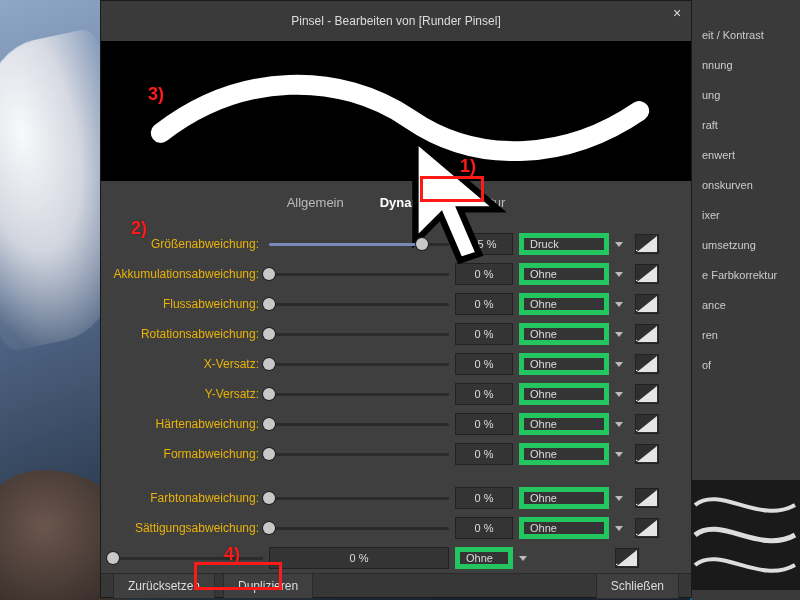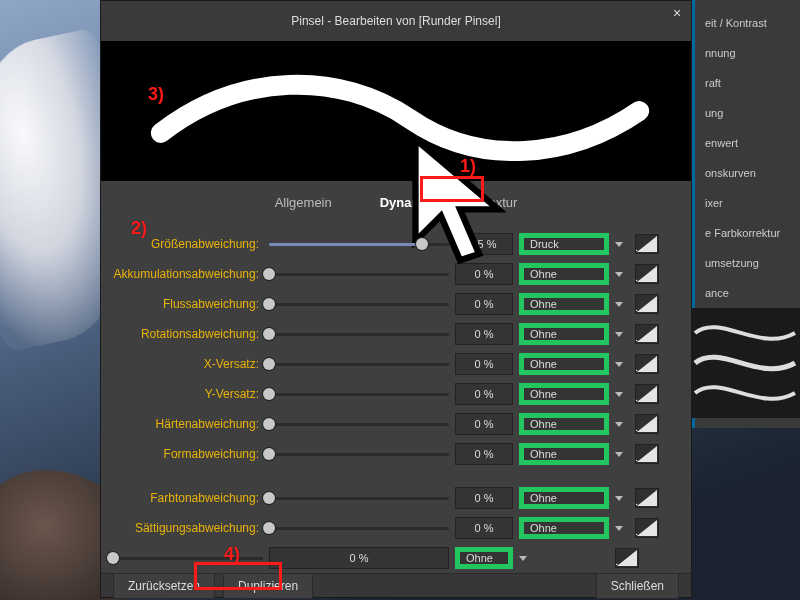--- a/index.html
+++ b/index.html
@@ -28,24 +28,24 @@
   }
   .rock {
     position: absolute; left: -20px; bottom: -10px;
     width: 160px; height: 140px;
     background: radial-gradient(circle at 40% 40%, #6b564d, #3a302c 70%);
     border-radius: 40% 60% 30% 20%;
   }
   
   .side-panel {
     position: absolute; right: 0; top: 0;
-    width: 110px; height: 428px;
+    width: 110px; height: 600px;
     background: #3a3a3a;
-    border-left: 5px solid #0369a1;
-    padding-top: 8px;
+    border-left: 2px solid #0369a1;
+    padding-top: 20px;
   }
   .side-item {
     padding: 9px 8px 9px 10px;
     color: #ccc;
     font-size: 11px;
     white-space: nowrap;
     overflow: hidden;
     cursor: pointer;
   }
   .side-strokes {
@@ -81,21 +81,21 @@
     height: 140px;
     background: #000;
     position: relative;
   }
   .preview svg { width: 100%; height: 100%; }
   .cursor-arrow {
     position: absolute; left: 64px; top: 92px;
     width: 16px; height: 22px;
   }
   .tabs {
-    display: flex; justify-content: center; gap: 36px;
+    display: flex; justify-content: center; gap: 24px;
     padding: 10px 7px 8px;
     background: #3f3f3f;
     font-size: 13px;
   }
   .tab { color: #bbb; cursor: pointer; padding: 4px 6px; }
   .tab.active { color: #fff; font-weight: 600; }
 
   .content {
     flex: 1;
     background: #3f3f3f;
@@ -192,27 +192,27 @@
 <body>
 
 <div class="bg"></div>
 <div class="wing"></div>
 <div class="rock"></div>
 
 <div class="side-panel">
   <div id="side-items">
       <div class="side-item">eit / Kontrast</div>
       <div class="side-item">nnung</div>
+      <div class="side-item">ung</div>
       <div class="side-item">raft</div>
-      <div class="side-item">ung</div>
       <div class="side-item">enwert</div>
       <div class="side-item">onskurven</div>
       <div class="side-item">ixer</div>
+      <div class="side-item">umsetzung</div>
       <div class="side-item">e Farbkorrektur</div>
-      <div class="side-item">umsetzung</div>
       <div class="side-item">ance</div>
       <div class="side-item">ren</div>
       <div class="side-item">of</div>
     </div>
   <div class="side-strokes">
     <svg viewBox="0 0 110 110">
       <path d="M5 25 C30 5, 70 45, 105 25" stroke="#ddd" stroke-width="4" fill="none"></path>
       <path d="M5 55 C30 35, 70 75, 105 55" stroke="#ddd" stroke-width="5" fill="none"></path>
       <path d="M5 85 C30 65, 70 105, 105 85" stroke="#ddd" stroke-width="4" fill="none"></path>
     </svg>

